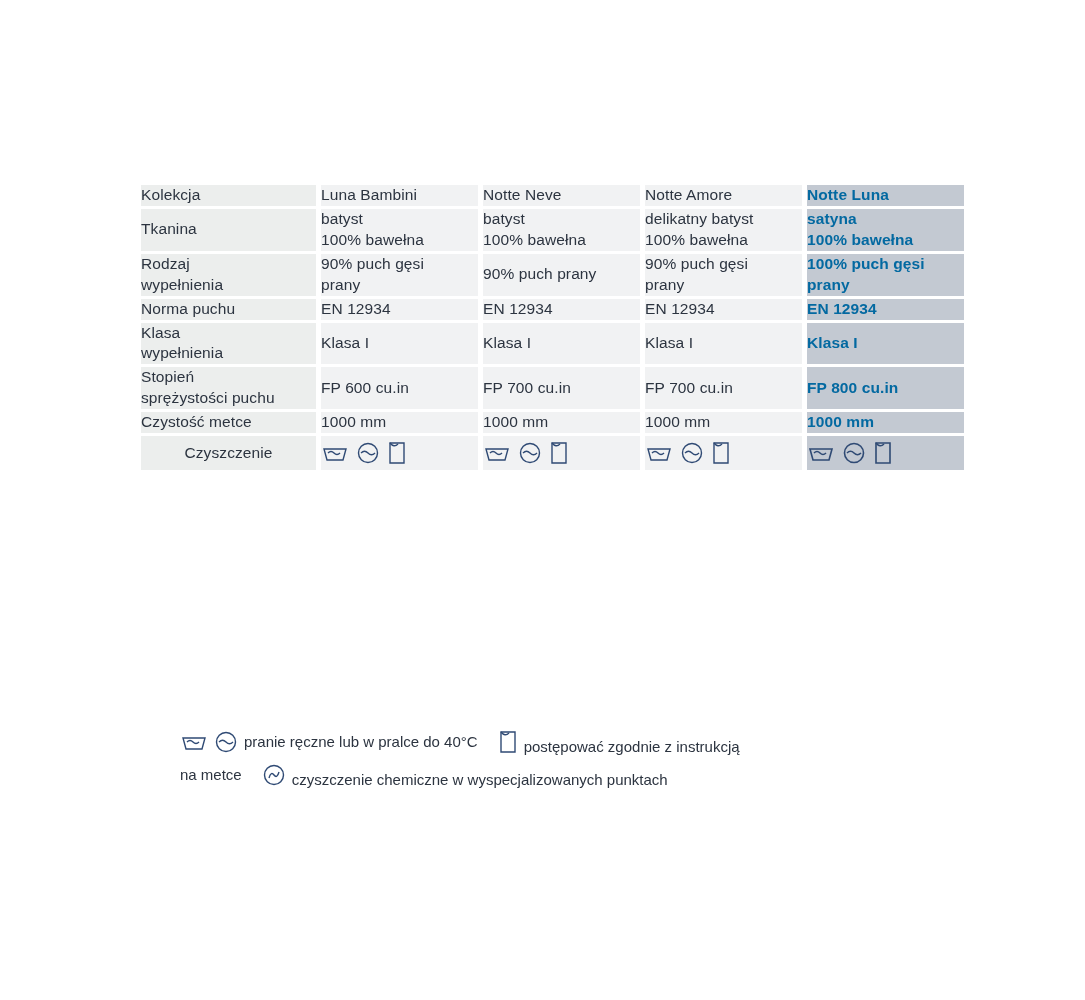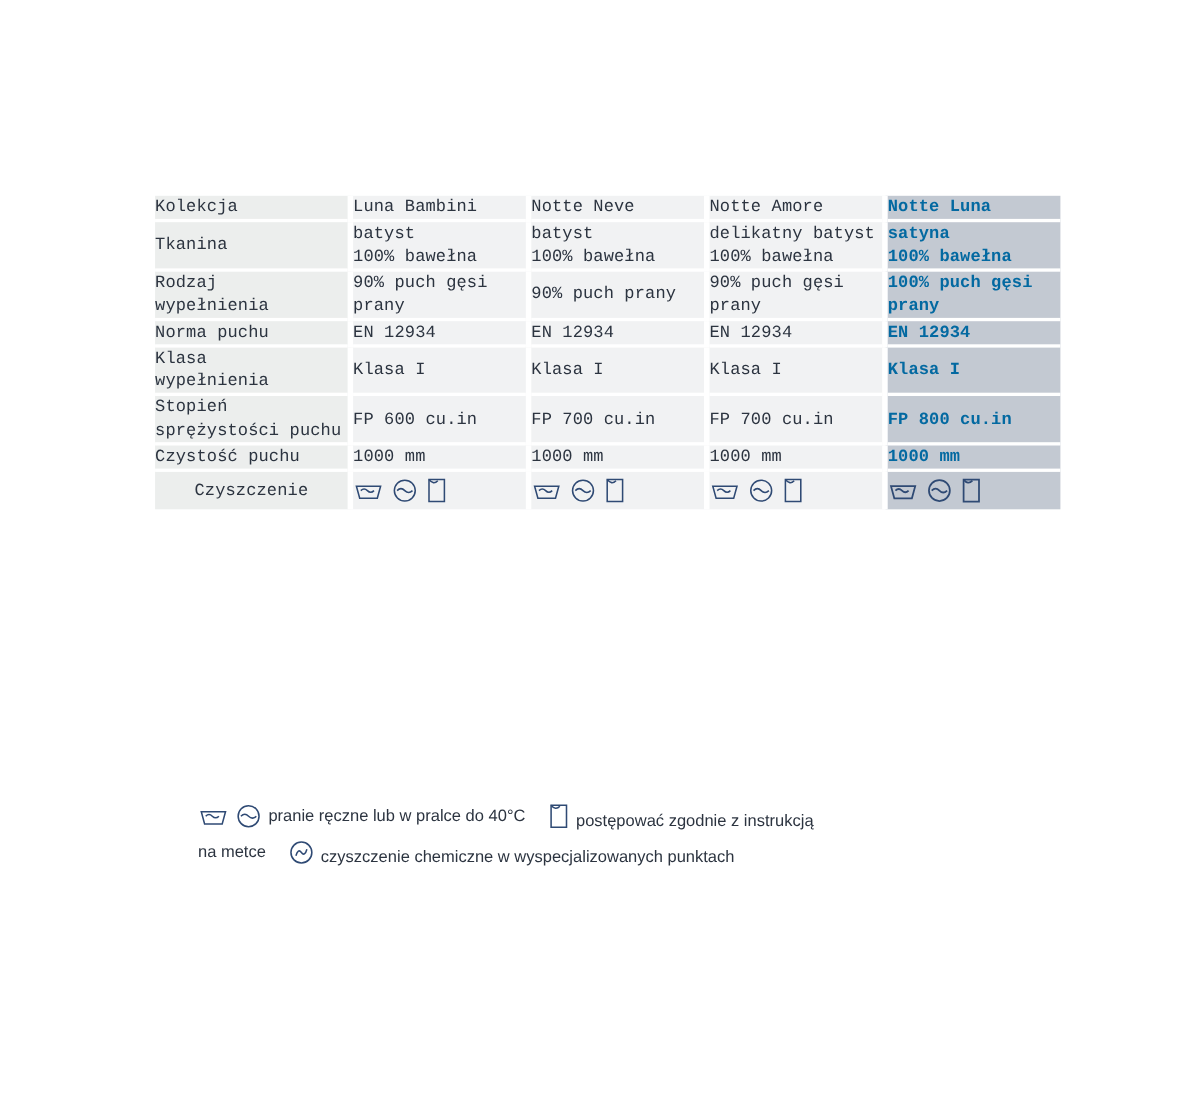--- a/index.html
+++ b/index.html
@@ -15,23 +15,22 @@
     overflow: hidden;
   }
   .page {
     position: relative;
     width: 1085px;
     height: 1000px;
   }
   .table-wrap {
     position: absolute;
     left: 141px;
-    top: 178px;
+    top: 185px;
     width: 803px;
-    font-family: Liberation Mono, monospace;
   }
   table.spec {
     border-collapse: collapse;
     width: 803px;
     table-layout: fixed;
   }
   table.spec td {
     vertical-align: middle;
     padding: 0;
   }
@@ -235,21 +234,21 @@
           <td class="val-cell">
             <span class="cell-line">FP 700 cu.in</span>
           </td>
           <td class="val-cell highlight">
             <span class="cell-line">FP 800 cu.in</span>
           </td>
         </tr>
 
         <tr>
           <td class="label-cell">
-            <span class="cell-line">Czystość puchu</span>
+            <span class="cell-line">Czystość metce</span>
           </td>
           <td class="val-cell">
             <span class="cell-line">1000 mm</span>
           </td>
           <td class="val-cell">
             <span class="cell-line">1000 mm</span>
           </td>
           <td class="val-cell">
             <span class="cell-line">1000 mm</span>
           </td>

